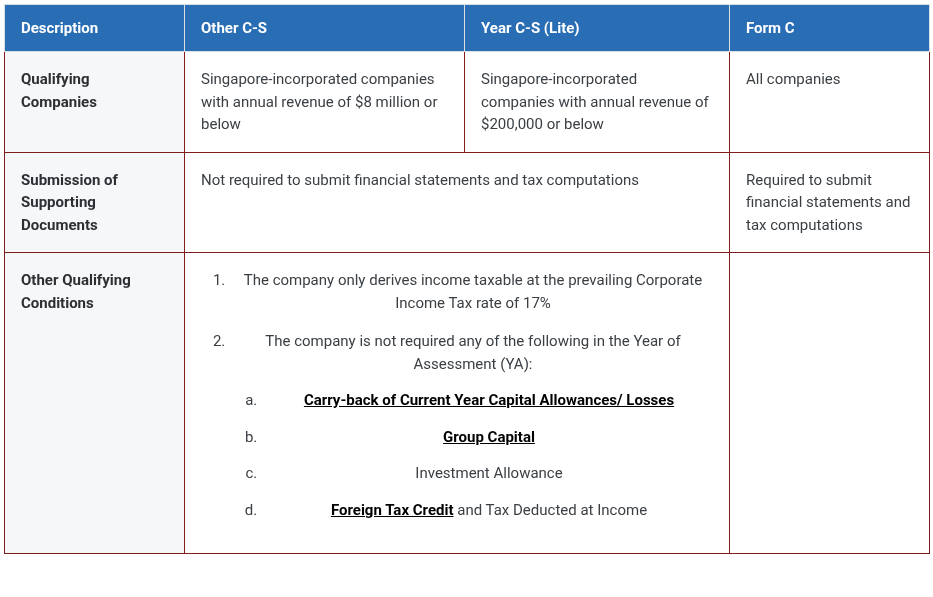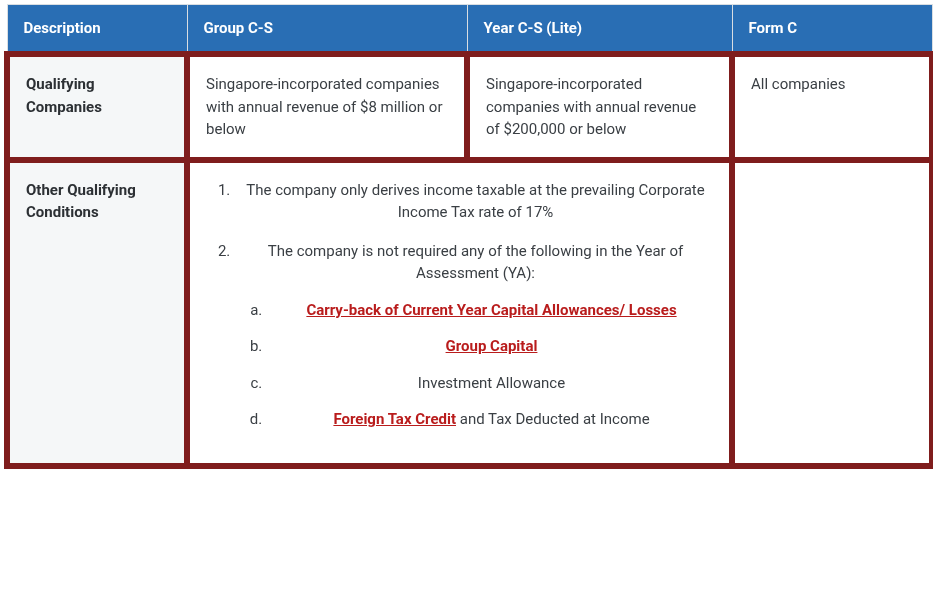--- a/index.html
+++ b/index.html
@@ -24,39 +24,39 @@
       background: #296eb4;
       color: #fff;
       text-align: left;
       padding: 14px 16px;
       font-weight: 700;
       font-size: 15px;
       border: 1px solid #d9dee2;
     }
     td {
       padding: 16px;
-      border: 6px solid #7f1d1d;
+      border: 1px solid #7f1d1d;
       vertical-align: top;
       line-height: 1.5;
       color: #3a3f44;
     }
     td.rowhead {
       font-weight: 700;
       color: #2c3034;
       background: #f5f7f8;
     }
     tbody tr:nth-child(odd) td:not(.rowhead){
       background:#fff;
     }
     tbody tr:nth-child(even) td:not(.rowhead){
       background:#fff;
     }
     td.rowhead { background:#f5f7f8; }
     a.link {
-      color: #b91c1c;
+      color: #000000;
       text-decoration: underline;
       font-weight: 700;
     }
     ol.outer {
       list-style: decimal;
       padding-left: 28px;
       text-align: center;
     }
     ol.outer > li {
       margin-bottom: 16px;
@@ -78,31 +78,36 @@
 <table>
   <colgroup>
     <col class="c0">
       <col class="c1">
       <col class="c2">
       <col class="c3">
   </colgroup>
   <thead>
     <tr>
       <th>Description</th>
-      <th>Group C-S</th>
+      <th>Other C-S</th>
       <th>Year C-S (Lite)</th>
       <th>Form C</th>
     </tr>
   </thead>
   <tbody>
     <tr>
       <td class="rowhead">Qualifying Companies</td>
       <td>Singapore-incorporated companies with annual revenue of $8 million or below</td>
       <td>Singapore-incorporated companies with annual revenue of $200,000 or below</td>
       <td>All companies</td>
+    </tr>
+    <tr>
+      <td class="rowhead">Submission of Supporting Documents</td>
+      <td colspan="2">Not required to submit financial statements and tax computations</td>
+      <td>Required to submit financial statements and tax computations</td>
     </tr>
     <tr>
       <td class="rowhead">Other Qualifying Conditions</td>
       <td colspan="2">
         <ol class="outer">
           <li>The company only derives income taxable at the prevailing Corporate Income Tax rate of 17%</li>
           <li>
             <span>The company is not required any of the following in the Year of Assessment (YA):</span>
             <ol class="inner">
               <li>

